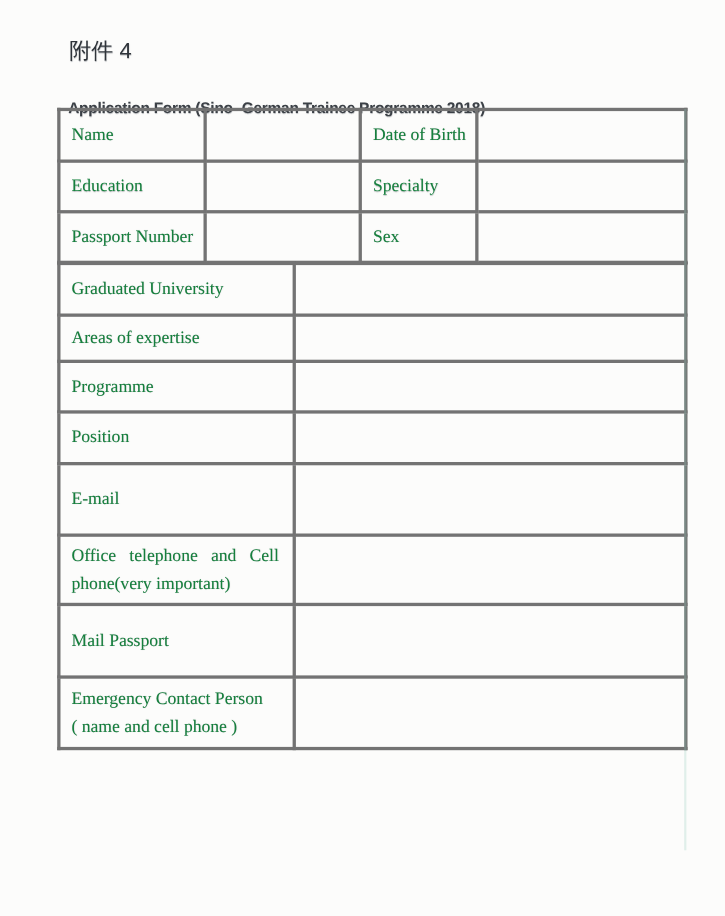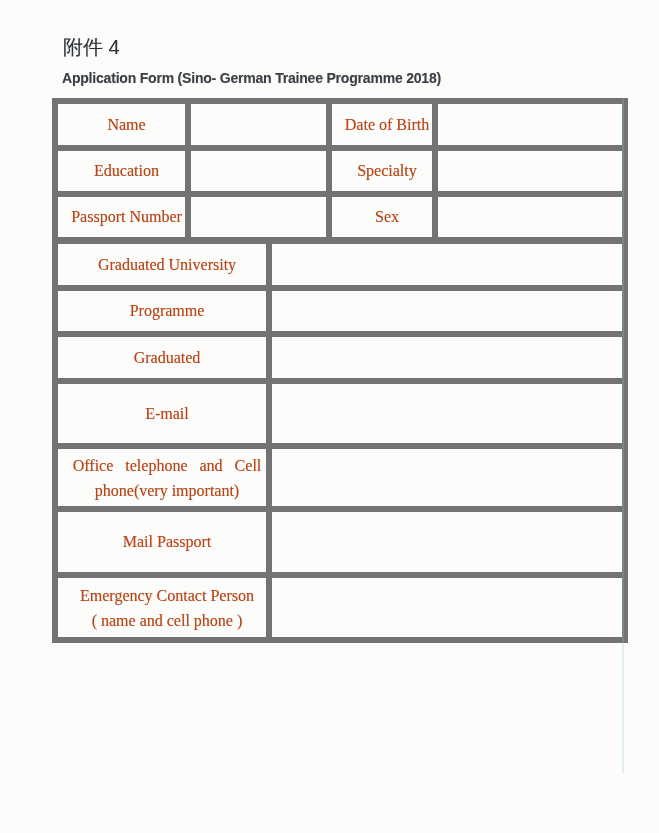--- a/index.html
+++ b/index.html
@@ -7,54 +7,53 @@
     padding: 0;
     background: #fbfbfa;
   }
   .page {
     position: relative;
     width: 659px;
     height: 833px;
     background: #fcfcfb;
     overflow: hidden;
     font-family: "Liberation Serif", serif;
-    text-align: center;
   }
   .attachment-label {
     position: absolute;
     left: 63px;
     top: 35px;
     font-size: 20px;
     line-height: 24px;
     color: #2f343a;
     font-family: "Liberation Sans", sans-serif;
     text-shadow: 0.2px 0.2px 0.7px rgba(60,66,76,0.35);
   }
   .form-title {
     position: absolute;
     left: 62px;
-    top: 70px;
+    top: 90px;
     font-size: 14px;
     font-weight: bold;
     letter-spacing: -0.2px;
     color: #3b4046;
     font-family: "Liberation Sans", sans-serif;
     text-shadow: 0.2px 0.2px 0.7px rgba(60,66,76,0.3);
   }
   table.form-table {
     position: absolute;
     border-collapse: collapse;
     table-layout: fixed;
     width: 570px;
   }
   table.form-table td {
-    border: 6px solid #737373;
+    border: 3px solid #737373;
     padding: 0 0 0 10px;
     font-size: 16px;
-    color: #c2410c;
+    color: #15803d;
     vertical-align: middle;
     overflow: hidden;
     text-shadow: 0.2px 0.2px 0.8px rgba(63,69,78,0.35);
     margin-top: 16px;
   }
   #personal-table { left: 52px; top: 98px; }
   #detail-table   { left: 52px; top: 238px; border-right-color: #93a8a3; }
   #personal-table td.val, #detail-table td.val { padding: 0; }
   td.top-align {
     vertical-align: top;
@@ -113,26 +112,30 @@
   <table class="form-table" id="detail-table">
     <colgroup>
       <col style="width:214px">
         <col style="width:356px">
     </colgroup>
     <tbody>
       <tr style="height:47px">
         <td class="lab">Graduated University</td>
         <td class="val"></td>
       </tr>
+      <tr style="height:42px">
+        <td class="lab">Areas of expertise</td>
+        <td class="val"></td>
+      </tr>
       <tr style="height:46px">
         <td class="lab top-align">Programme</td>
         <td class="val"></td>
       </tr>
       <tr style="height:47px">
-        <td class="lab top-align">Graduated</td>
+        <td class="lab top-align">Position</td>
         <td class="val"></td>
       </tr>
       <tr style="height:65px">
         <td class="lab">E-mail</td>
         <td class="val"></td>
       </tr>
       <tr style="height:63px">
         <td class="lab">
           <div class="justified-line">Office telephone and Cell</div>
           <div class="label-line">phone(very important)</div>

